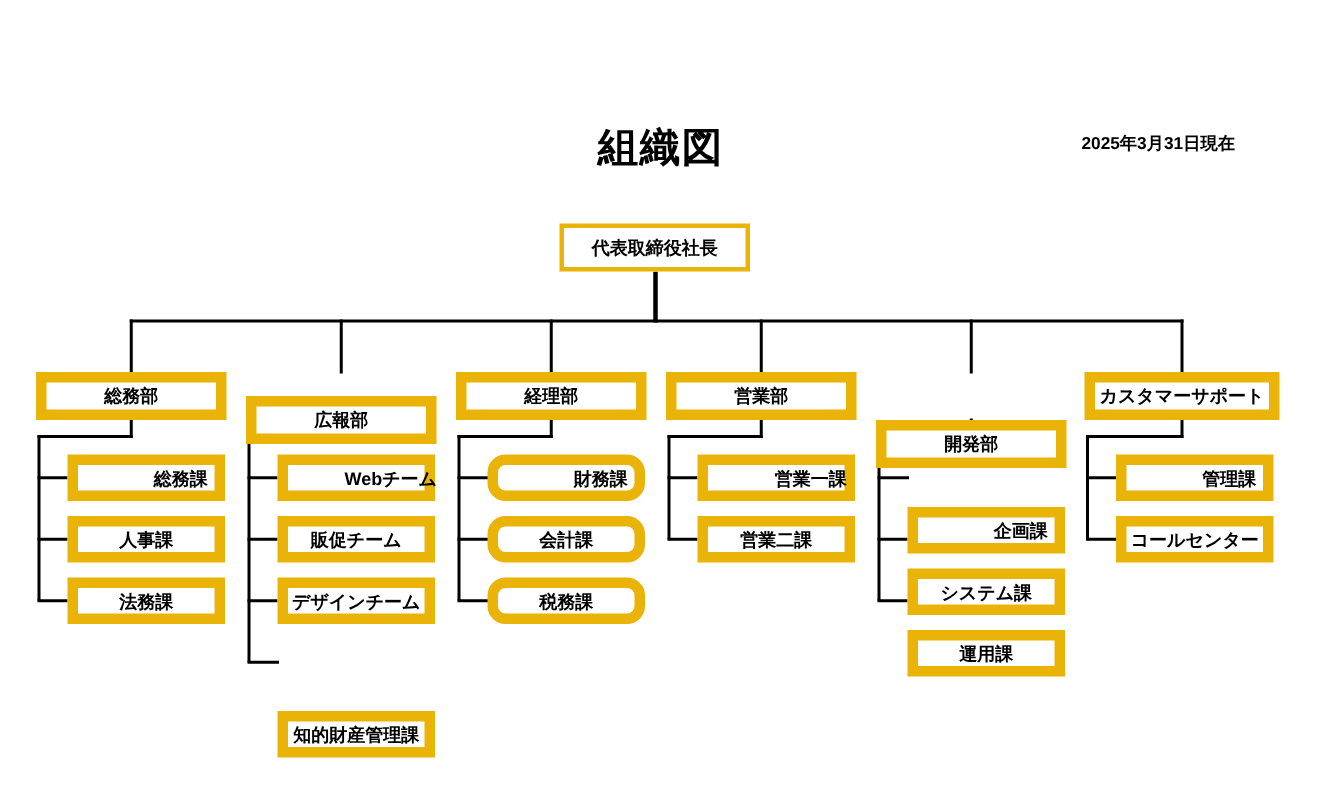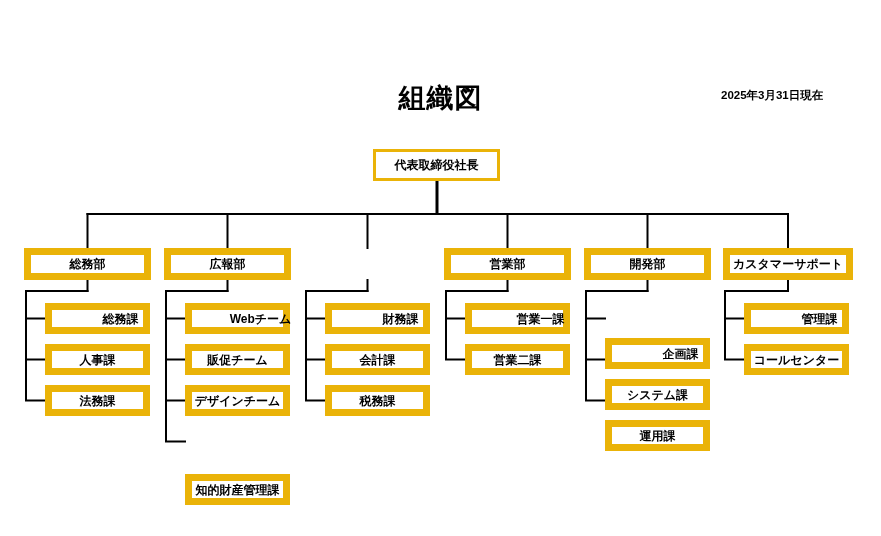--- a/index.html
+++ b/index.html
@@ -52,33 +52,33 @@
     white-space: nowrap;
     line-height: 1;
     text-align: right;
   }
   .root-box {
     left: 373px; top: 149px; width: 127px; height: 32px;
     border-width: 3px;
   }
   .dept-box { top: 248px; width: 127px; height: 32px; }
   .d0 { left: 24px; }
-  .d1 { left: 164px; }
+  .d1 { left: 164px; margin-top: 16px; }
   .d2 { left: 304px; }
   .d3 { left: 444px; }
-  .d4 { left: 584px; }
+  .d4 { left: 584px; margin-top: 32px; }
   .d5 { left: 723px; width: 130px; }
   .unit-box { width: 105px; height: 31px; }
   .r0 { top: 303px; padding-left: 46px; }
   .r1 { top: 344px; }
   .r2 { top: 385px; }
   .r3 { top: 426px; margin-top: 48px; }
   .c0 { left: 45px; }
   .c1 { left: 185px; }
-  .c2 { left: 325px; }
+  .c2 { left: 325px; border-radius: 12px; }
   .c3 { left: 465px; }
   .c4 { left: 605px; margin-top: 35px; }
   .c5 { left: 744px; }
 </style>
 </head>
 <body>
 
 <div id="canvas">
 
   <div class="page-title">組織図</div>
@@ -136,20 +136,21 @@
       <line x1="725" y1="290" x2="725" y2="359.5"></line>
       <line x1="724" y1="318.5" x2="746" y2="318.5"></line>
       <line x1="724" y1="359.5" x2="746" y2="359.5"></line>
     </g>
   </svg>
 
   <div class="org-box root-box">代表取締役社長</div>
 
   <div class="org-box dept-box d0">総務部</div>
   <div class="org-box dept-box d1">広報部</div>
+  <div class="org-box dept-box d2">経理部</div>
   <div class="org-box dept-box d3">営業部</div>
   <div class="org-box dept-box d4">開発部</div>
   <div class="org-box dept-box d5">カスタマーサポート</div>
 
   <div class="org-box unit-box c0 r0">総務課</div>
   <div class="org-box unit-box c0 r1">人事課</div>
   <div class="org-box unit-box c0 r2">法務課</div>
 
   <div class="org-box unit-box c1 r0">Webチーム</div>
   <div class="org-box unit-box c1 r1">販促チーム</div>

